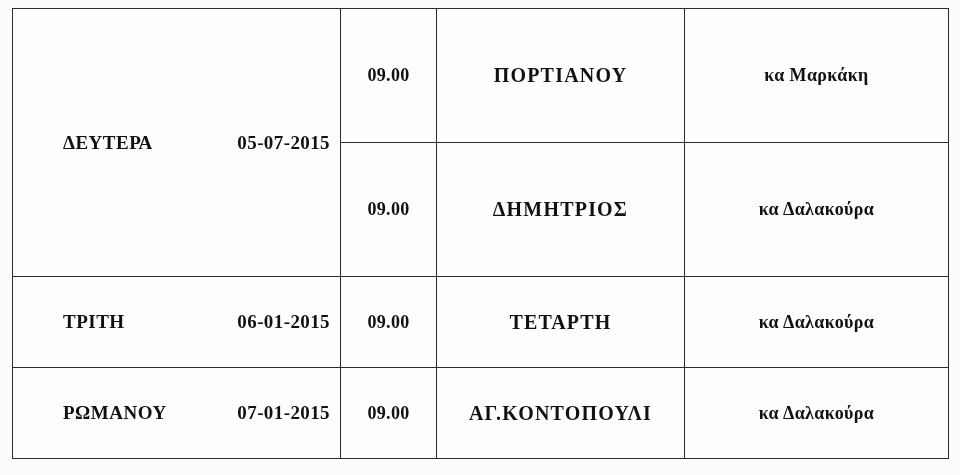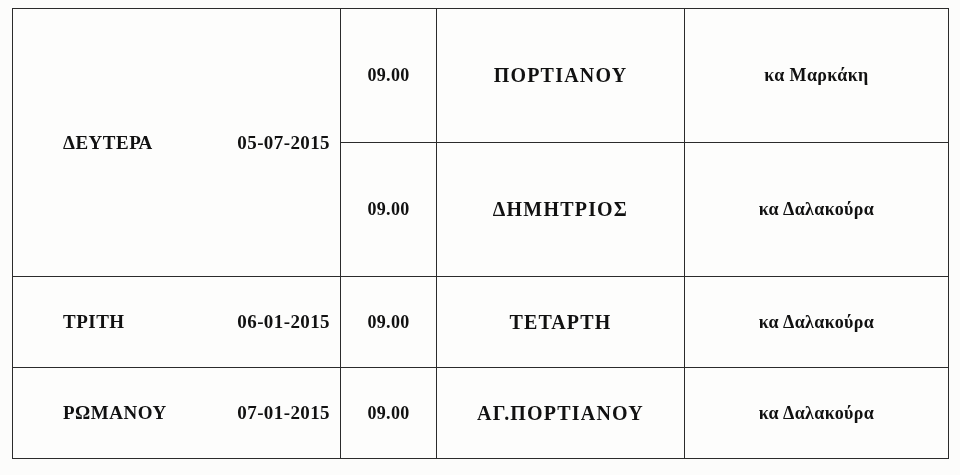--- a/index.html
+++ b/index.html
@@ -134,19 +134,19 @@
           <td class="person r3 pad">κα Δαλακούρα</td>
         </tr>
         <tr>
           <td class="r4">
             <div class="daycell" style="height:90px">
               <span class="day-label">ΡΩΜΑΝΟΥ</span>
               <span class="day-date">07-01-2015</span>
             </div>
           </td>
           <td class="time r4 pad">09.00</td>
-          <td class="place r4 pad">ΑΓ.ΠΟΡΤΙΑΝΟΥ</td>
+          <td class="place r4 pad">ΑΓ.ΚΟΝΤΟΠΟΥΛΙ</td>
           <td class="person r4 pad">κα Δαλακούρα</td>
         </tr>
       </tbody>
     </table>
   </div>
 </div>
 
 </body></html>

